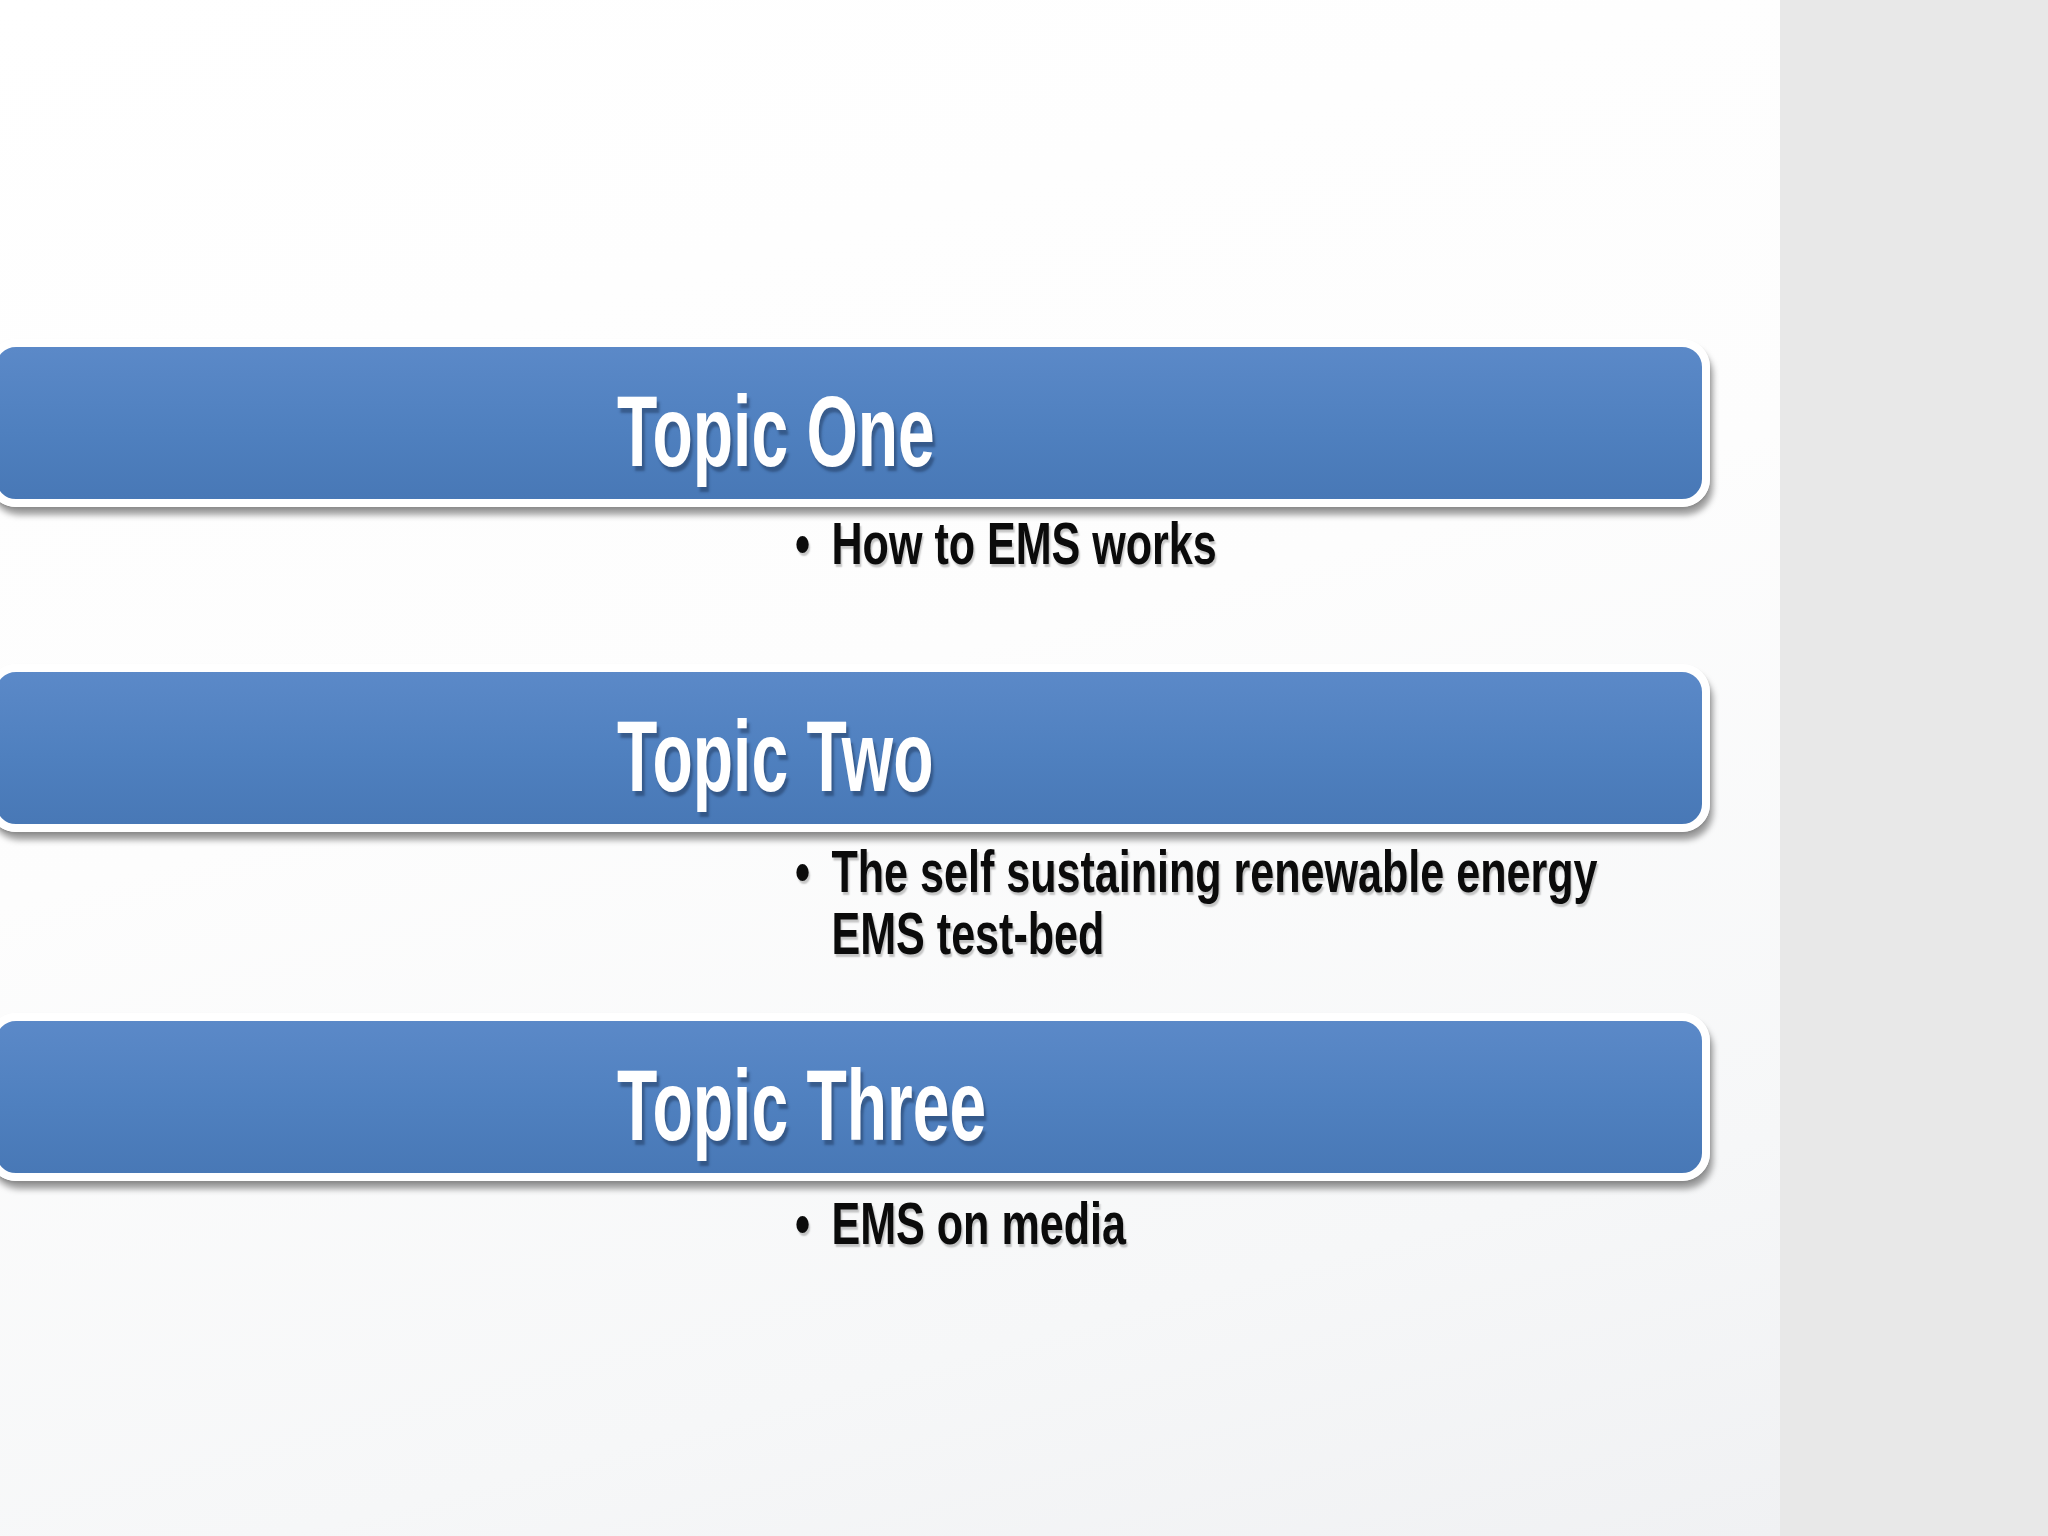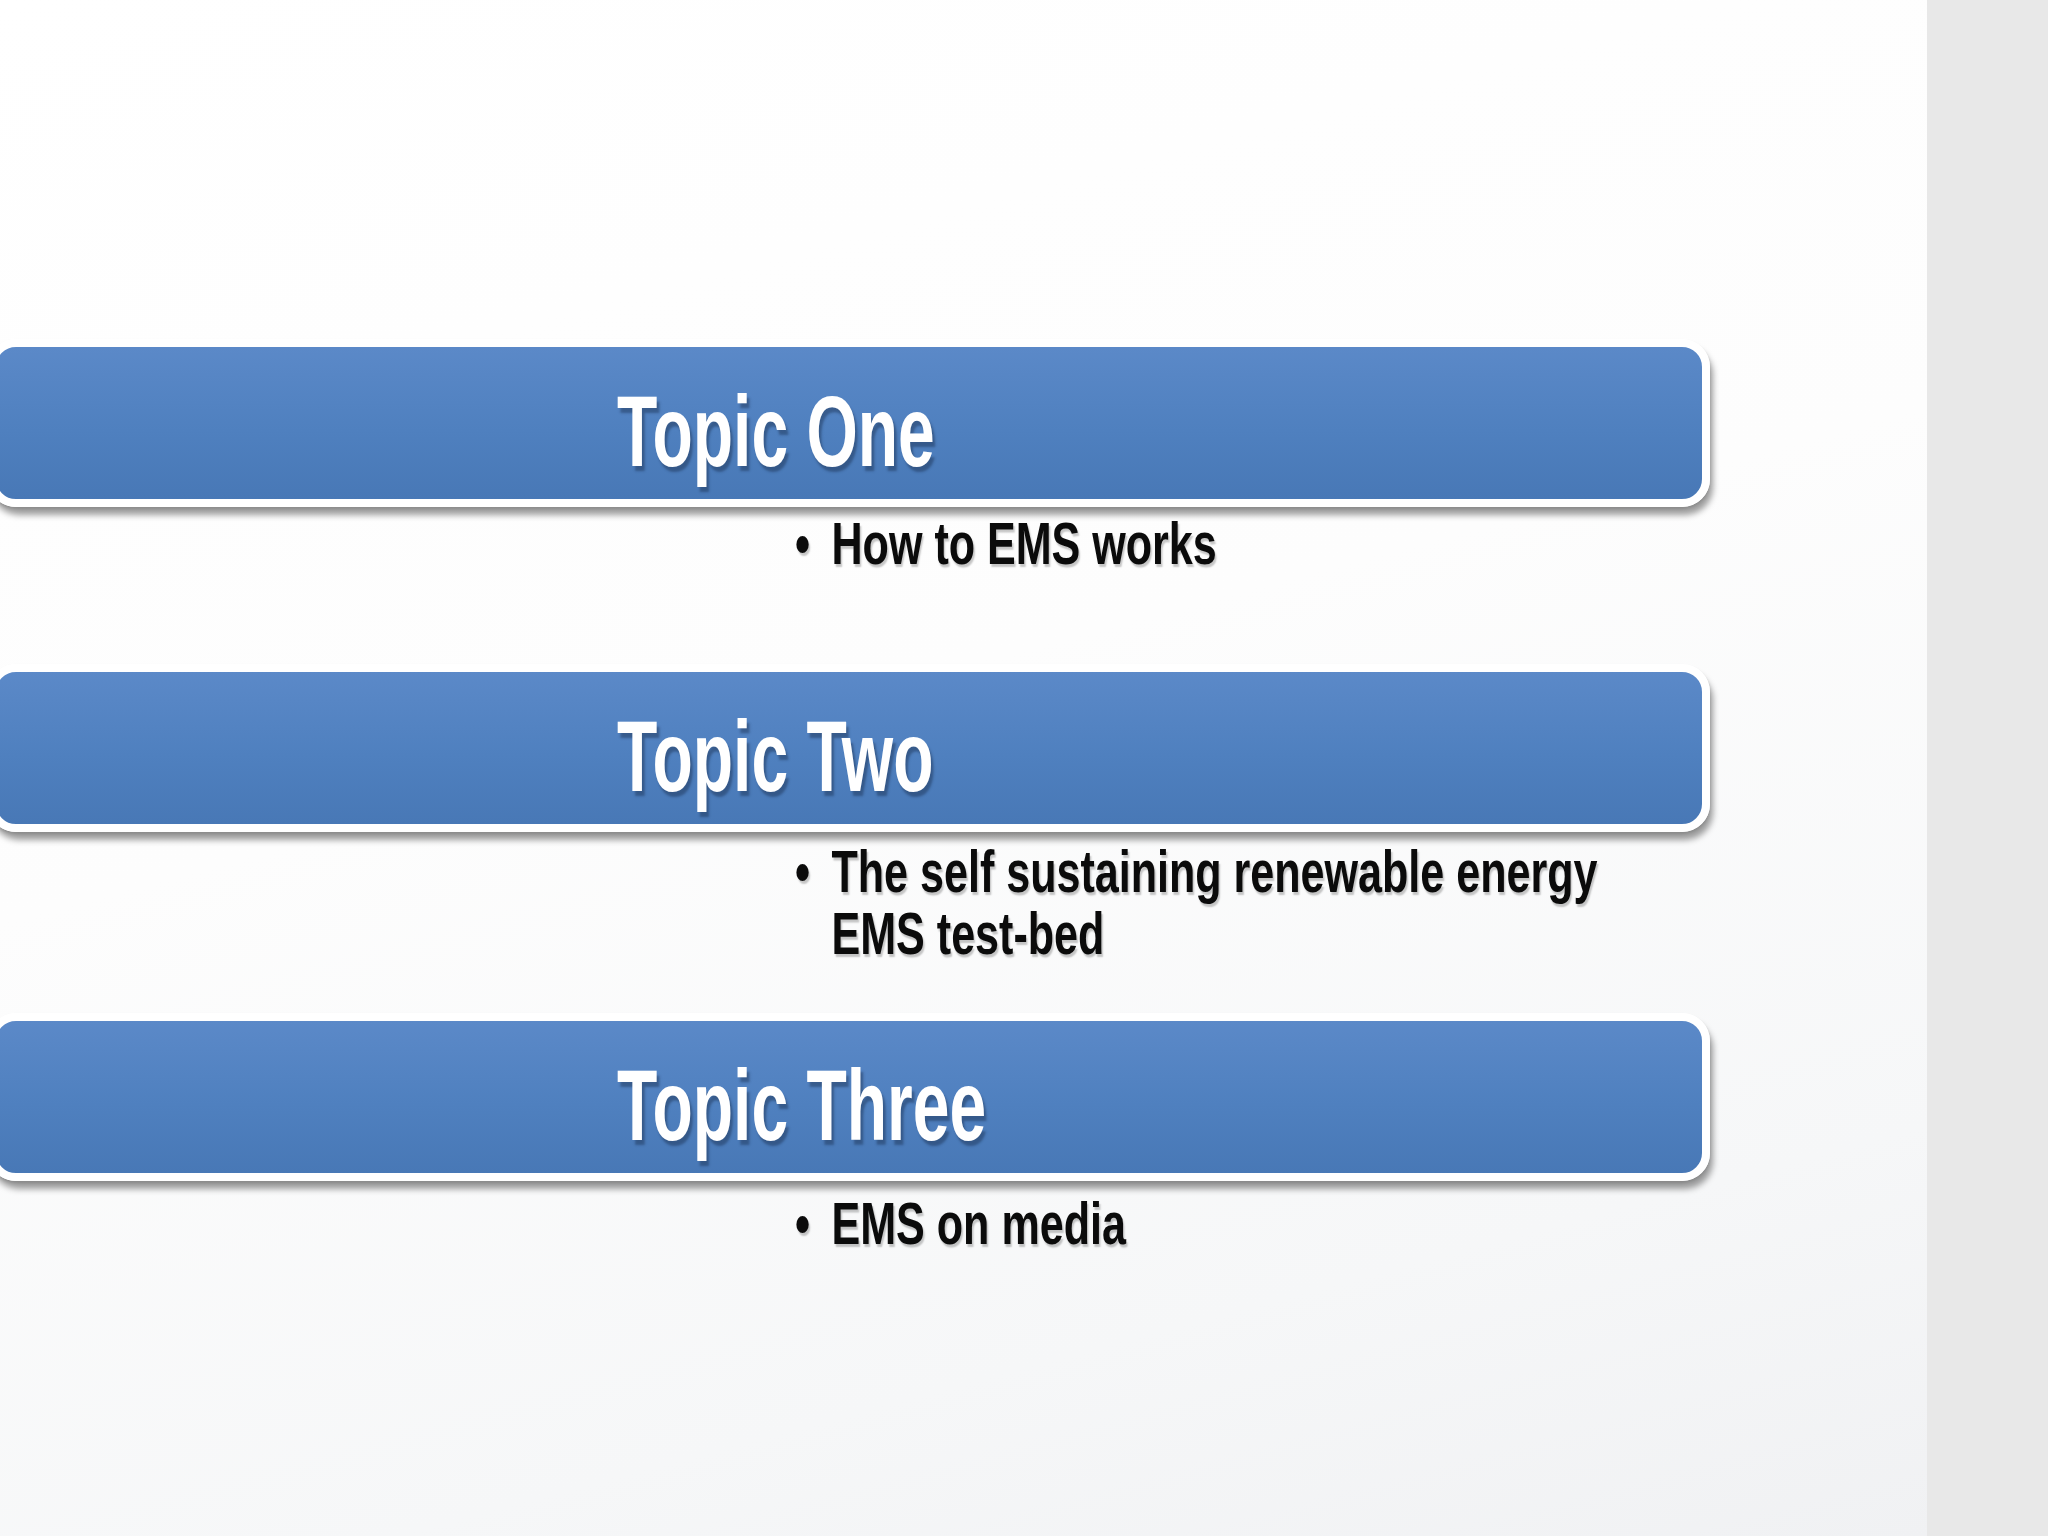--- a/index.html
+++ b/index.html
@@ -3,21 +3,21 @@
 <meta charset="utf-8">
 <style>
   html, body {
     margin: 0;
     padding: 0;
     background: #e8e8e8;
     font-family: "Liberation Sans", "DejaVu Sans", sans-serif;
   }
   .slide {
     position: relative;
-    width: 1927px;
+    width: 1780px;
     height: 1536px;
     overflow: hidden;
     background: linear-gradient(165deg, #ffffff 0%, #fdfdfd 45%, #f6f7f8 80%, #f0f1f3 100%);
   }
   
   .banner {
     position: absolute;
     left: -12px;
     width: 1706px;
     height: 152px;

